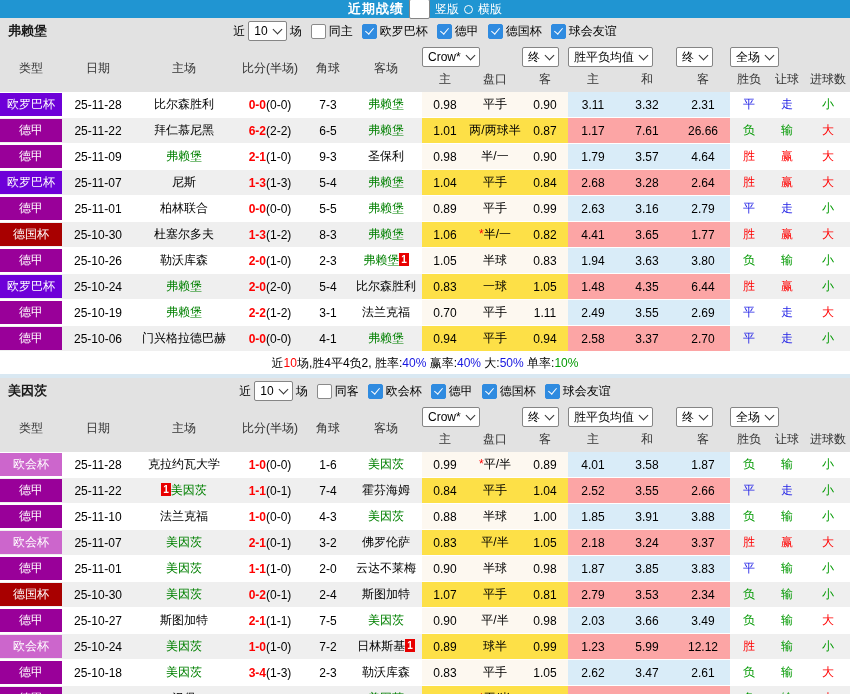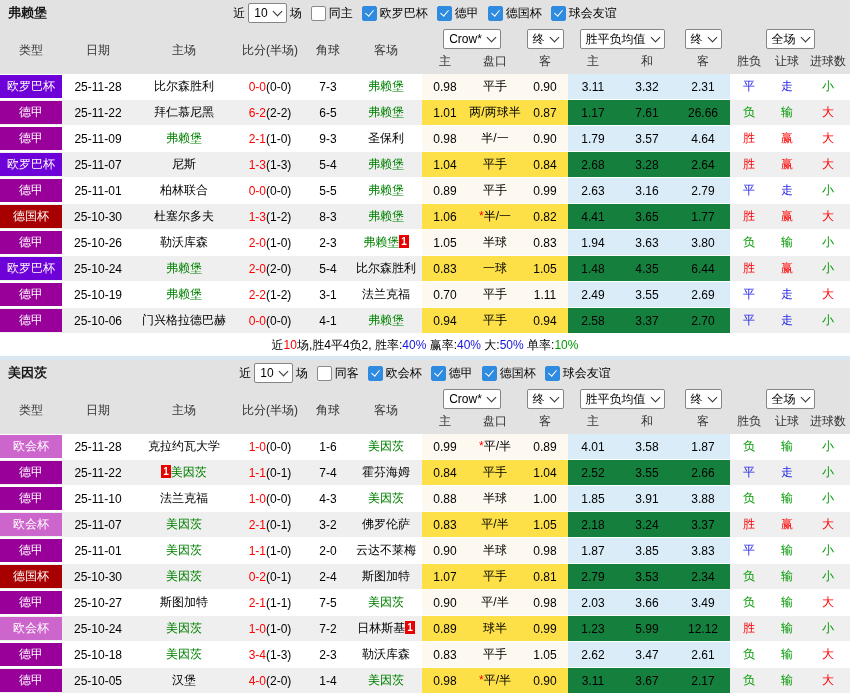--- a/index.html
+++ b/index.html
@@ -17,52 +17,59 @@
   .team-name{position:absolute;left:8px;font-weight:bold;font-size:13px;color:#1a1a1a;}
   .sel{display:inline-flex;align-items:center;background:#fff;border:1px solid #858585;border-radius:2px;padding:0 5px;height:18px;gap:6px;color:#000;cursor:default;}
   .chev{width:6px;height:6px;border-right:1.6px solid #333;border-bottom:1.6px solid #333;transform:rotate(45deg);margin-top:-3px;}
   .cb{position:relative;display:inline-block;width:13px;height:13px;border:1px solid #8a8a8a;border-radius:2px;background:#fff;margin-left:6px;vertical-align:-2px;}
   .cb.on{background:#2f8be0;border-color:#2f8be0;}
   .cb.on .tick{position:absolute;left:4px;top:1px;width:4px;height:7px;border-right:1.8px solid #fff;border-bottom:1.8px solid #fff;transform:rotate(40deg);}
   
   table.grid{border-collapse:collapse;table-layout:fixed;width:850px;}
   thead{background:#e2e2e2;}
   thead th{font-weight:normal;color:#333;font-size:12px;text-align:center;}
-  tr.dd-row td{text-align:center;padding:2px 0;height:22px;}
+  tr.dd-row td{text-align:left;padding:2px 0;height:22px;}
   tr.lbl-row th{padding:1px 0 4px;}
   tbody td{text-align:center;height:23px;border-bottom:1px solid #fff;overflow:hidden;white-space:nowrap;}
   tr.odd td{background:#fff;}
   tr.even td{background:#efefef;}
   tr.odd td.hcol{background:#fdf8f0;}
   tr.even td.hcol{background:#fde047;}
   tr.odd td.wcol{background:#d9ecf8;}
-  tr.even td.wcol{background:#15803d;}
+  tr.even td.wcol{background:#fca5a5;}
   td.type{padding:0;}
   .pill{display:block;height:23px;line-height:23px;color:#fff;font-size:12px;}
   .self{color:#008000;}
-  .score{color:#f00;}
+  .score{color:#f00;font-weight:bold;}
   .half{color:#000;}
   .star{color:#f00;}
   .badge{display:inline-block;background:#e80000;color:#fff;font-size:10px;line-height:13px;padding:0 2px;font-weight:bold;vertical-align:1px;}
   .c-r{color:#f00;}
   .c-b{color:#2323e6;}
   .c-g{color:#009900;}
   
   .summary{height:22px;display:flex;align-items:center;justify-content:center;background:#fff;}
   .summary span{white-space:pre;}
   .sg-k{color:#000;}
   .sg-red{color:#f00;}
   .sg-blue{color:#1515e0;}
   .sg-green{color:#009900;}
   .sep{height:4px;background:#d9e8f2;}
 </style>
 </head>
 <body>
 
 <div class="page">
+  <div class="titlebar">
+    <span class="t">近期战绩</span>
+    <span class="radio sel"></span>
+    <span class="rlbl">竖版</span>
+    <span class="radio unsel"></span>
+    <span class="rlbl">横版</span>
+  </div>
   <div id="sections">
       <div class="section">
         <div class="section-head">
           <div class="filter-line">
             <span class="team-name">弗赖堡</span>
             <span>近</span>
             <span class="sel">
               <span>10</span>
               <span class="chev"></span>
             </span>

